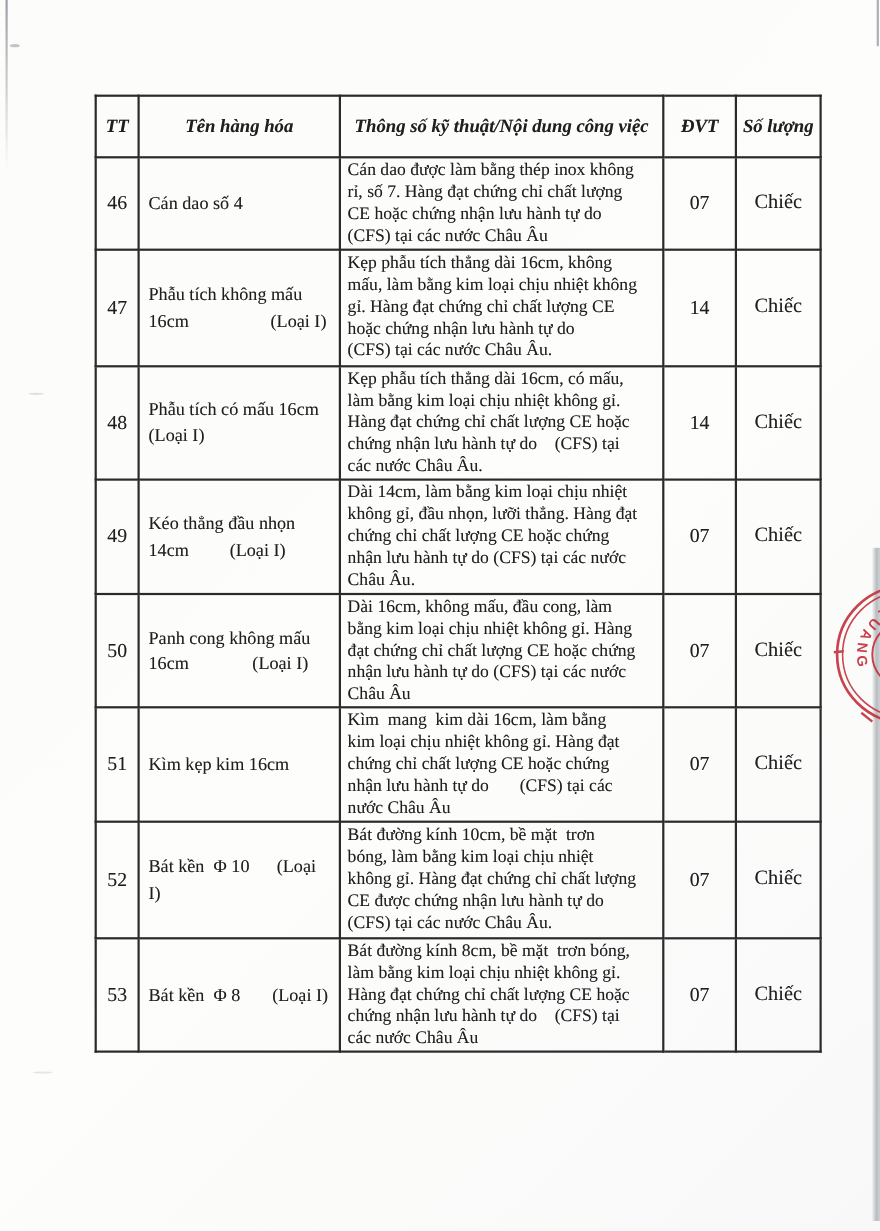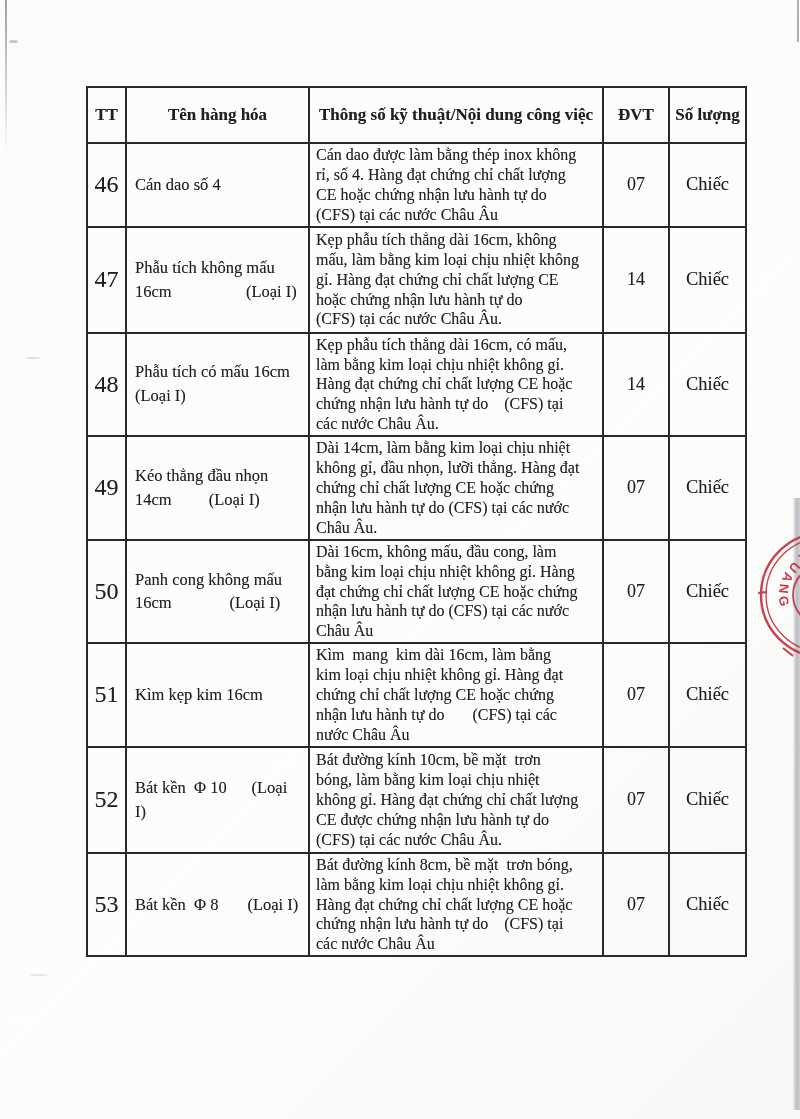--- a/index.html
+++ b/index.html
@@ -42,22 +42,23 @@
   }
   table.doc td, table.doc th {
     border: 2px solid #2a2a2a;
     vertical-align: middle;
     overflow: hidden;
   }
   th.hdr {
     font-weight: bold; font-size: 17px; text-align: center;
     line-height: 1.15; padding: 2px 1px;
     text-shadow: 0 0 0.5px rgba(0,0,0,0.4);
-  }
-  td.tt   { text-align: center; font-size: 24px; }
+    font-style: italic;
+  }
+  td.tt   { text-align: center; font-size: 18px; }
   td.name { font-size: 16.5px; padding: 2px 2px 2px 8px; line-height: 1.45;
             white-space: pre-wrap; }
   td.spec { font-size: 16px; padding: 1px 1px 1px 6px; line-height: 1.245;
             white-space: pre-wrap; vertical-align: middle; }
   td.dvt  { text-align: center; font-size: 18px; margin-top: 38px; }
   td.slg  { text-align: center; font-size: 18.5px; border-radius: 21px; }
   table.doc td { text-shadow: 0 0 0.5px rgba(0,0,0,0.35); }
 
   
   .stamp {
@@ -89,21 +90,21 @@
     <th class="hdr">TT</th>
     <th class="hdr">Tên hàng hóa</th>
     <th class="hdr">Thông số kỹ thuật/Nội dung công việc</th>
     <th class="hdr">ĐVT</th>
     <th class="hdr">Số lượng</th>
   </tr>
   <tr style="height:82px">
     <td class="tt">46</td>
     <td class="name">Cán dao số 4</td>
     <td class="spec">Cán dao được làm bằng thép inox không
-rỉ, số 4. Hàng đạt chứng chỉ chất lượng
+rỉ, số 7. Hàng đạt chứng chỉ chất lượng
 CE hoặc chứng nhận lưu hành tự do
 (CFS) tại các nước Châu Âu</td>
     <td class="dvt">07</td>
     <td class="slg">Chiếc</td>
   </tr>
   <tr style="height:106px">
     <td class="tt">47</td>
     <td class="name">Phẫu tích không mấu
 16cm                  (Loại I)</td>
     <td class="spec">Kẹp phẫu tích thẳng dài 16cm, không

